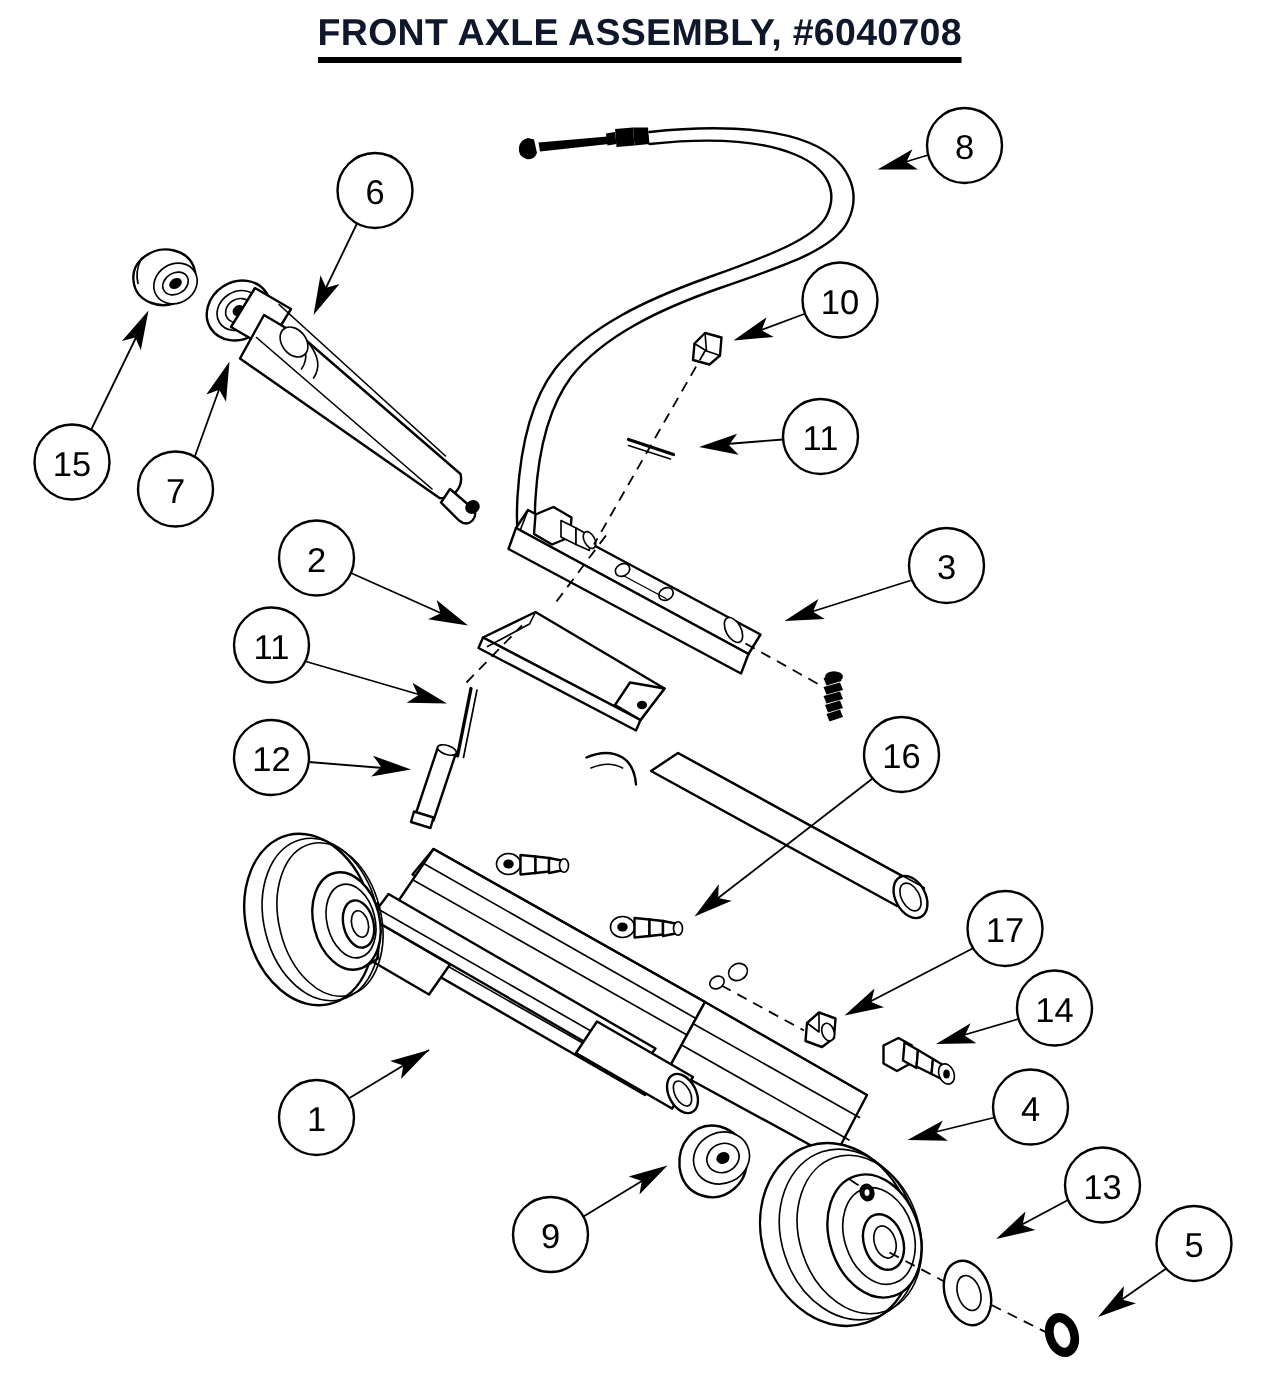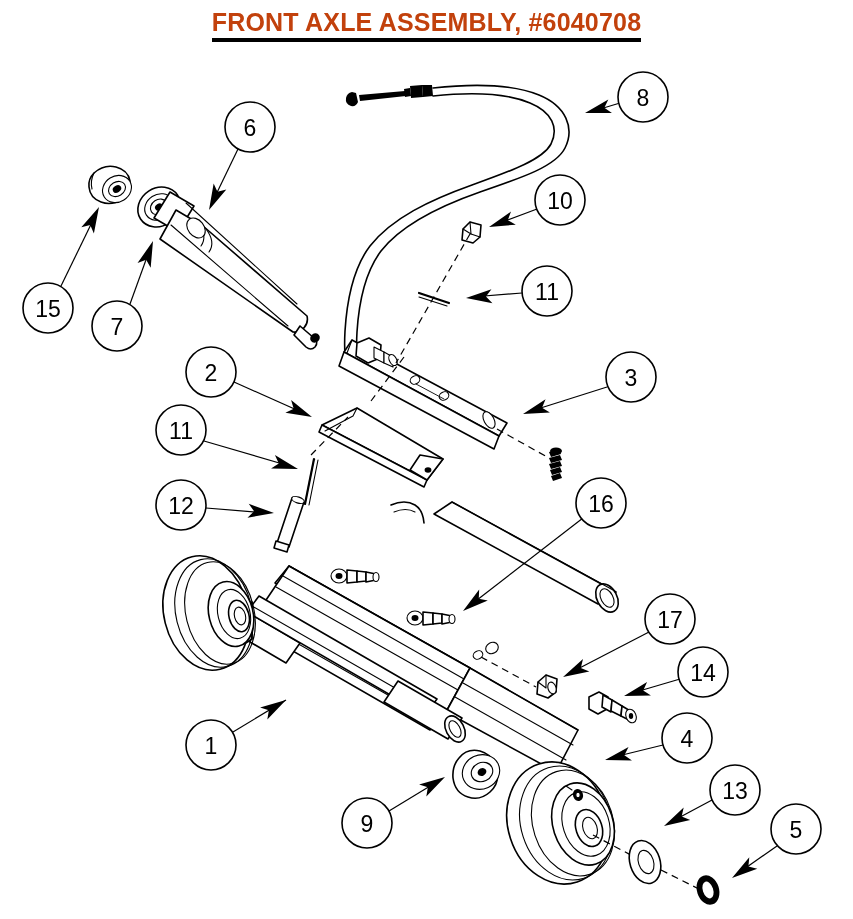--- a/index.html
+++ b/index.html
@@ -23,21 +23,21 @@
   #title {
     position: absolute;
     top: 8px;
     left: 0;
     width: 853px;
     text-align: center;
     font-family: "Liberation Sans", sans-serif;
     font-weight: bold;
     font-size: 25px;
     letter-spacing: 0.2px;
-    color: #c2410c;
+    color: #0f172a;
   }
   #title span.t {
     display: inline-block;
     border-bottom: 4px solid #000;
     padding-bottom: 1px;
   }
   svg#dwg {
     position: absolute;
     top: 0;
     left: 0;

